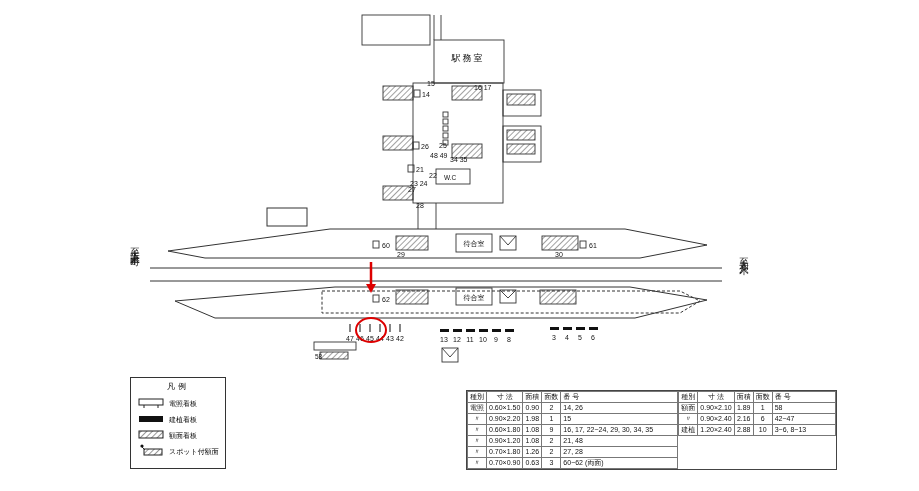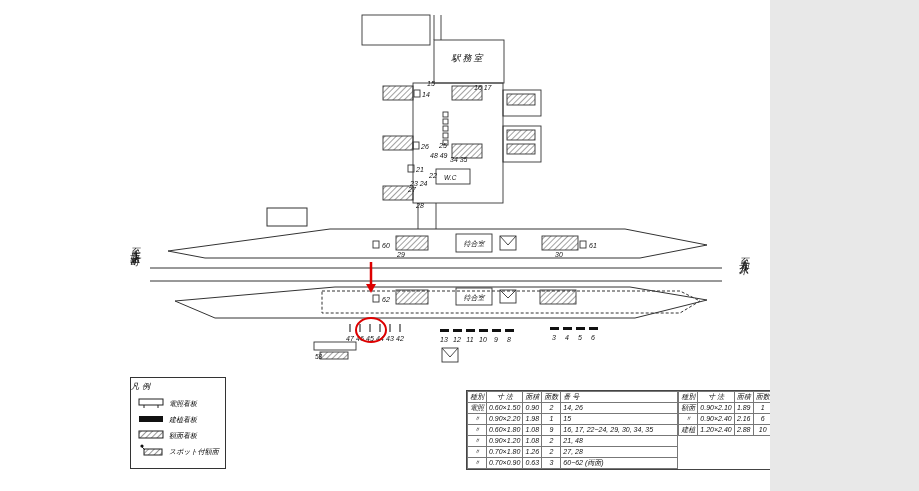--- a/index.html
+++ b/index.html
@@ -1,24 +1,24 @@
 <!DOCTYPE html>
 <html><head>
 <meta charset="utf-8">
 <style>
   html,body{margin:0;padding:0;background:#e8e8e8;}
-  .canvas{position:relative;width:770px;height:491px;background:#ffffff;overflow:hidden;
-          font-family:"Liberation Sans",sans-serif;font-style:italic;}
+  .canvas{position:relative;width:919px;height:491px;background:#ffffff;overflow:hidden;
+          font-family:"Liberation Sans",sans-serif;}
   svg text{font-family:"Liberation Sans",sans-serif;fill:#111;}
   .t65{font-size:6.5px;} .t7{font-size:7px;} .t9{font-size:9px;letter-spacing:2px;}
   .dir{position:absolute;writing-mode:vertical-rl;font-size:9.5px;letter-spacing:2px;color:#111;}
   .dir-left{left:128px;top:240px;}
   .dir-right{left:737px;top:250px;}
   .legend{position:absolute;left:130px;top:377px;width:94px;height:90px;border:1px solid #333;background:#fff;}
-  .legend-title{font-size:8px;margin-top:3px;letter-spacing:3px;}
+  .legend-title{text-align:center;font-size:8px;margin-top:3px;letter-spacing:3px;}
   .legend-items{margin-top:4px;}
   .legend-item{display:flex;align-items:center;height:16px;padding-left:6px;}
   .legend-icon{width:32px;flex:0 0 32px;}
   .legend-label{font-size:7px;white-space:nowrap;}
   .sign-table{position:absolute;left:466px;top:390px;display:flex;align-items:flex-start;
               border:1px solid #444;background:#fff;}
   .sign-table table{border-collapse:collapse;font-size:7px;color:#111;}
   .sign-table th,.sign-table td{border:1px solid #777;padding:0 2px;height:10px;line-height:10px;
               font-weight:normal;text-align:center;white-space:nowrap;}
   .sign-table .num-col{text-align:left;min-width:112px;}

